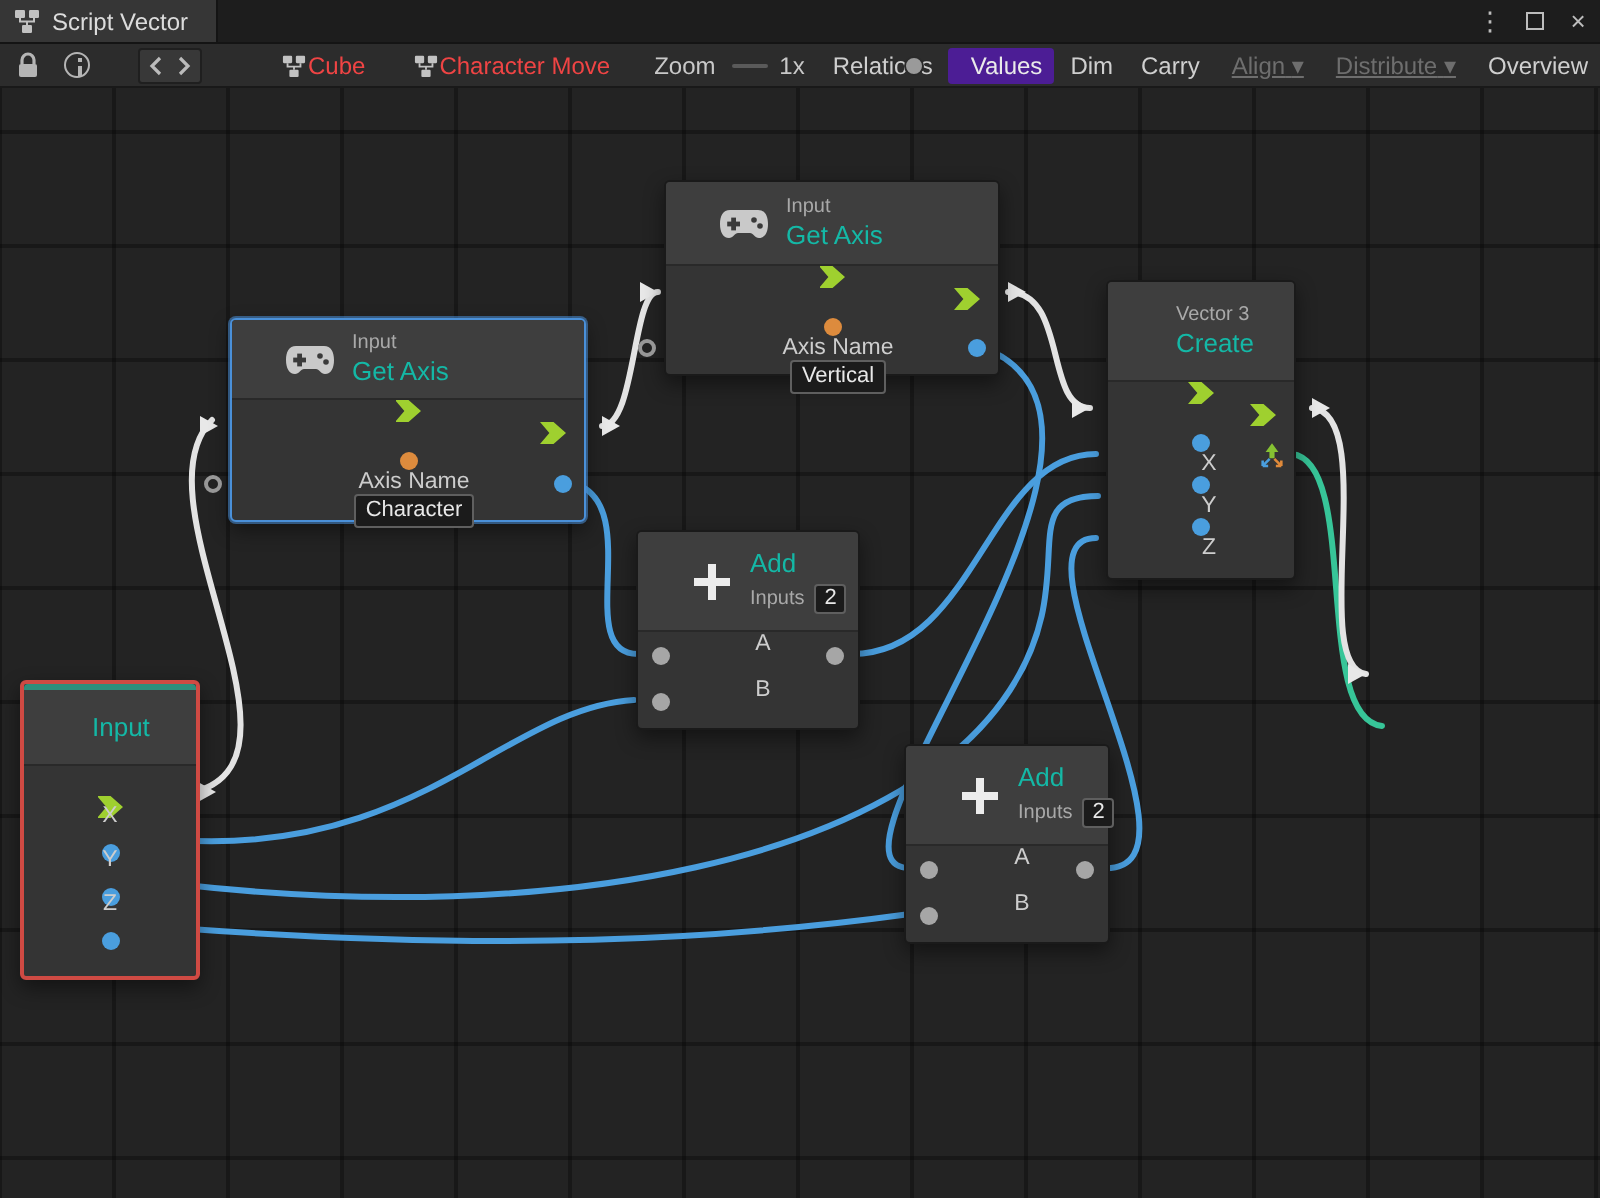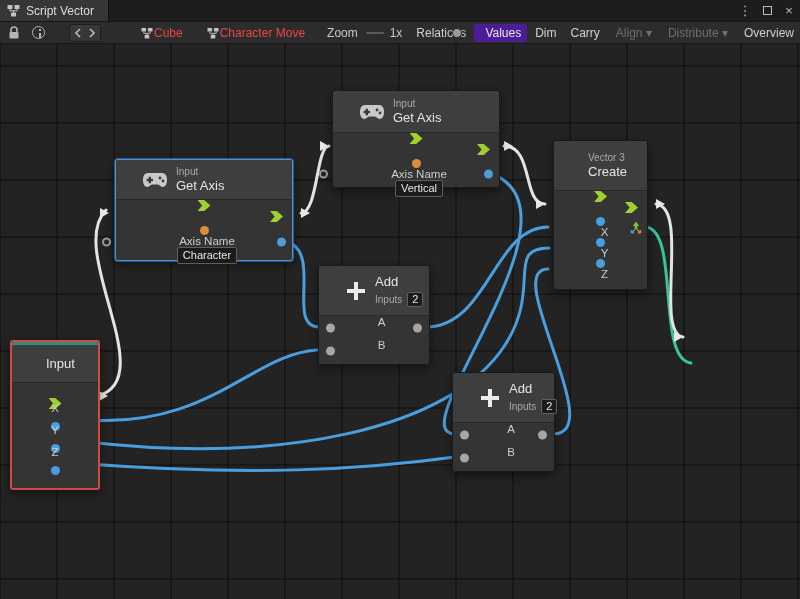--- a/index.html
+++ b/index.html
@@ -15,39 +15,39 @@
 
   
   .toolbar { position:absolute; left:0; top:22px; width:800px; height:22px; background:#2c2c2c; border-bottom:1px solid #191919; display:flex; align-items:center; color:#c8c8c8; font-size:12px; white-space:nowrap; }
   .icon-btn { display:flex; align-items:center; justify-content:center; height:18px; }
   .nav-btn { border:1px solid #1f1f1f; background:#383838; border-radius:2px; padding:1px 4px; }
   .crumb { display:flex; align-items:center; gap:1px; color:#ef4444; }
   .zoom-track { position:relative; width:96px; height:2px; background:#5a5a5a; border-radius:1px; }
   .zoom-handle { position:absolute; top:-4px; left:86px; width:10px; height:10px; border-radius:50%; background:#9a9a9a; border:1px solid #2a2a2a; }
   .tbtn { padding:2px 6px; border-radius:2px; color:#cfcfcf; }
   .tbtn.active { background:#4c1d95; color:#eaeaea;padding-left:11px; }
-  .tbtn.disabled { color:#6e6e6e; }
+  .tbtn.disabled { color:#6e6e6e;text-decoration:underline; }
 
   
   .canvas { position:absolute; left:0; top:44px; width:800px; height:555px; background-color:#232323;
     background-image:
       linear-gradient(to right, rgba(0,0,0,0.30) 2px, transparent 2px),
       linear-gradient(to bottom, rgba(0,0,0,0.30) 2px, transparent 2px);
     background-size:57px 57px; background-position:56px 21px; }
   .wires { position:absolute; left:0; top:0; z-index:1; pointer-events:none; }
   .wires path { pointer-events:stroke; }
 
   
   .node { position:absolute; z-index:2; background:#343434; border:1px solid #1a1a1a; border-radius:3px; box-shadow:0 4px 10px rgba(0,0,0,.45); color:#d6d6d6; }
   .node.selected { border:1px solid #4a90d9; box-shadow:0 0 0 1px rgba(74,144,217,.55), 0 4px 10px rgba(0,0,0,.45); }
   .node.error { border:2px solid #cf4a43; }
   .stripe { height:3px; background:#2f8e7c; border-radius:2px 2px 0 0; }
   .nhead { display:flex; align-items:center; gap:8px; padding:0 26px; background:#3e3e3e; border-bottom:1px solid #292929; border-radius:2px 2px 0 0; }
   .ncat { font-size:10px; color:#a9a9a9; line-height:12px; }
-  .ntitle { font-size:13px; color:#e5e5e5; line-height:16px; }
+  .ntitle { font-size:13px; color:#14b8a6; line-height:16px; }
   .nrow { position:relative; display:flex; align-items:center; padding:0 9px;flex-direction:column; }
   .parrow { width:13px; height:11px; background:#9fd02f; clip-path:polygon(0% 0%,52% 0%,100% 50%,52% 100%,0% 100%,36% 50%); }
   .dot { width:9px; height:9px; border-radius:50%; flex:none; }
   .dot.blue { background:#4a9ede; }
   .dot.orange { background:#dd8b3d; }
   .dot.gray { background:#a6a6a6; }
   .dot.hollow { width:9px; height:9px; background:transparent; border:2px solid #979797; }
   .abs { position:absolute; top:50%; transform:translateY(-50%); }
   .nfield { background:#1b1b1b; border:1px solid #5f5f5f; border-radius:2px; color:#e8e8e8; font-size:11px; padding:1px 5px; line-height:13px; }
   .plabel { font-size:11.5px; color:#cdcdcd; }

